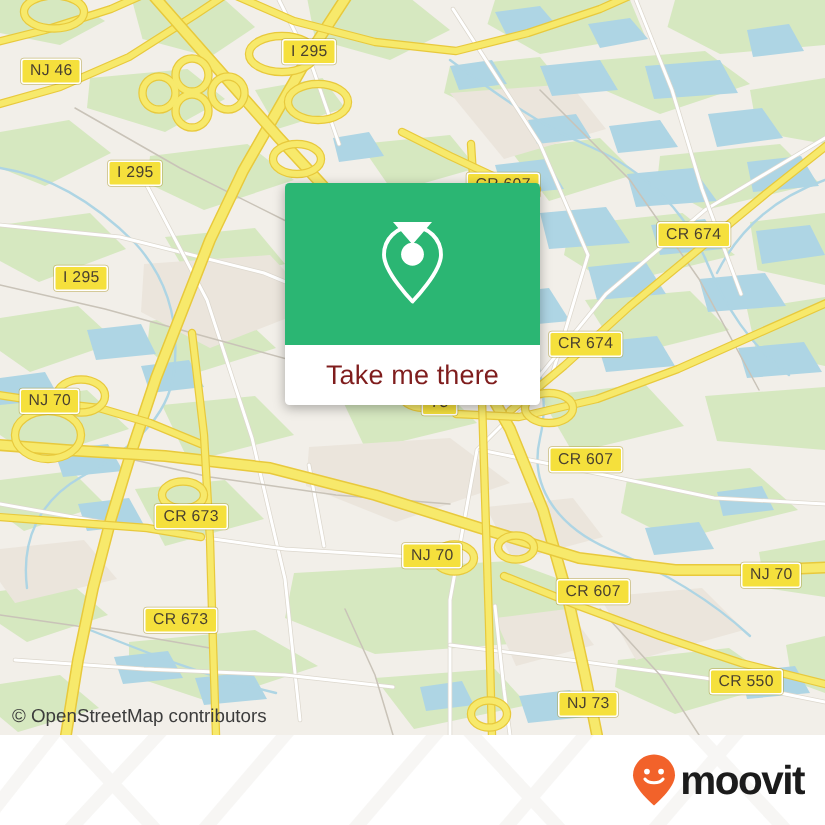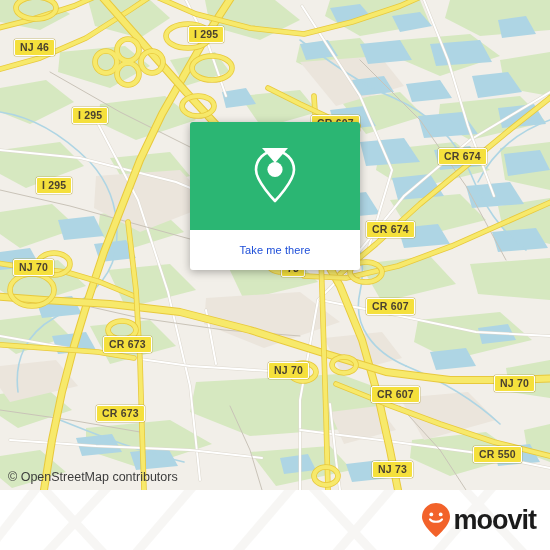--- a/index.html
+++ b/index.html
@@ -9,33 +9,33 @@
   #app{position:relative;width:550px;height:550px;overflow:hidden;background:#fff;}
 
   
   #map{position:absolute;left:0;top:0;width:550px;height:490px;overflow:hidden;
        background:#F2EFE9;}
   #map svg{position:absolute;left:0;top:0;display:block;}
 
   
   .shield{position:absolute;background:#F5E03C;border:1.5px solid #ffffff;
           border-radius:2px;padding:1px 5px 2px 5px;
-          font-size:10.5px;font-weight:bold;color:#4a4130;
+          font-size:10.5px;font-weight:normal;color:#4a4130;
           line-height:12px;white-space:nowrap;
           box-shadow:0 0 0 0.5px rgba(170,150,40,.55);
           letter-spacing:.2px;}
 
   
   #card{position:absolute;left:190px;top:122px;width:170px;
         filter:drop-shadow(0 2px 4px rgba(0,0,0,.30));}
   #card-head{height:108px;background:#2BB673;border-radius:3px 3px 0 0;
              display:flex;align-items:center;justify-content:center;}
   #card-foot{height:40px;background:#ffffff;border-radius:0 0 3px 3px;
              display:flex;align-items:center;justify-content:center;}
-  #card-foot span{font-size:11px;color:#1d4ed8;letter-spacing:.1px;}
+  #card-foot span{font-size:18px;color:#7f1d1d;letter-spacing:.1px;}
   #card-tail{position:absolute;left:50%;margin-left:-13px;top:148px;
              width:0;height:0;border-left:13px solid transparent;
              border-right:13px solid transparent;border-top:15px solid #ffffff;}
 
   
   #attrib{position:absolute;left:8px;top:470px;font-size:12.5px;color:#3c3c3c;
           z-index:40;}
   #footer{position:absolute;left:0;top:490px;width:550px;height:60px;
           background:#ffffff;overflow:hidden;}
   #footer-watermark{position:absolute;left:0;top:-60px;width:550px;height:120px;

